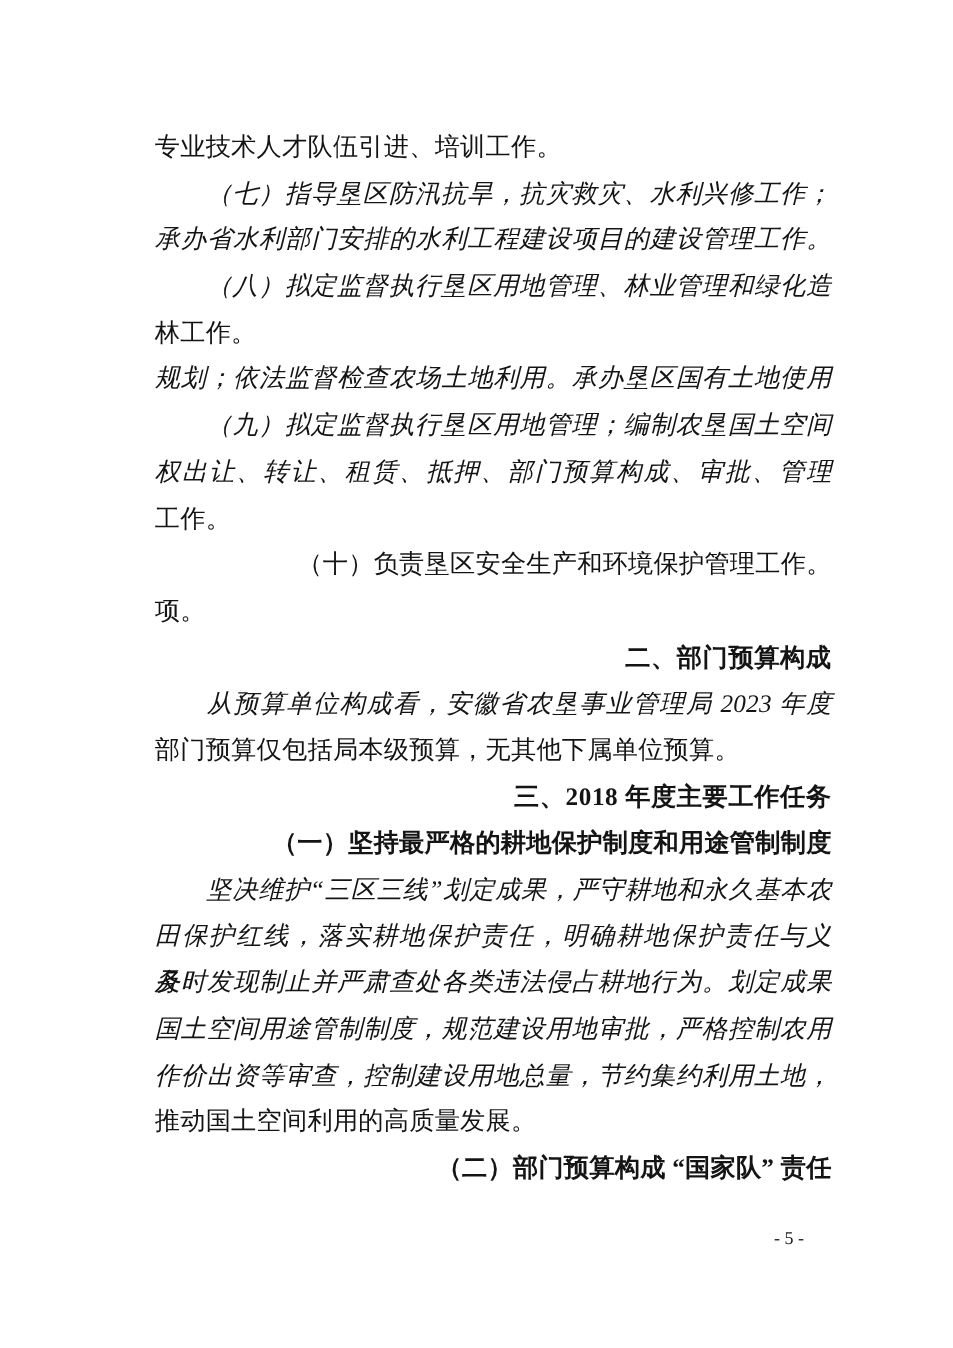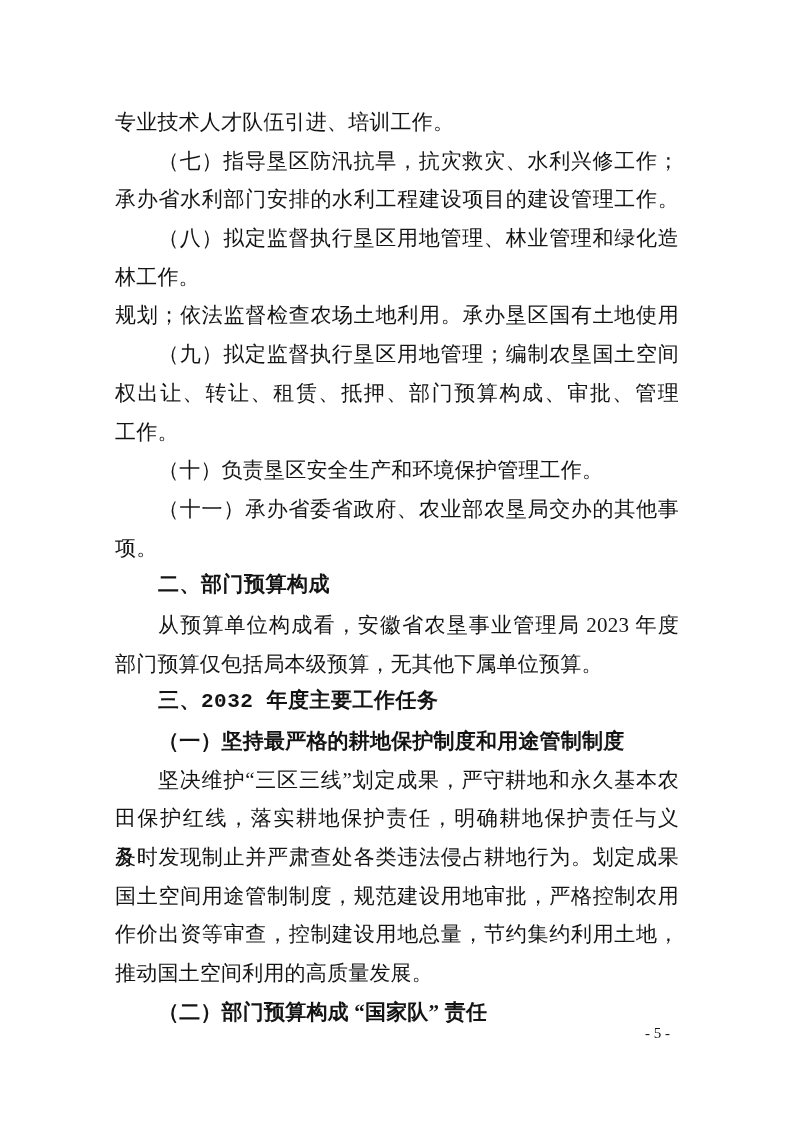--- a/index.html
+++ b/index.html
@@ -10,40 +10,42 @@
   body {
     position: relative;
     width: 794px;
     height: 1123px;
     overflow: hidden;
     font-family: "Liberation Serif", "DejaVu Serif", serif;
     color: #141414;
   }
   .doc {
     position: absolute;
-    left: 115px;
+    left: 129px;
     top: 103px;
     width: 564px;
   }
   .line {
     font-size: 21px;
     line-height: 38.7px;
     height: 38.7px;
     white-space: normal;
     letter-spacing: 0.2px;
   }
   .indent {
     padding-left: 43px;
+    text-align: right;
   }
   .fill {
     text-align: justify;
     text-align-last: justify;
+    font-style: italic;
   }
   .heading {
-    font-family: Liberation Mono, monospace;
+    font-family: Liberation Serif, serif;
     font-weight: 700;
     letter-spacing: 0.5px;
   }
   .kai {
     
     font-weight: 700;
   }
   .pagenum {
     position: absolute;
     left: 645px;
@@ -60,26 +62,25 @@
   <div class="line">专业技术人才队伍引进、培训工作。</div>
   <div class="line indent fill">（七）指导垦区防汛抗旱，抗灾救灾、水利兴修工作；</div>
   <div class="line fill">承办省水利部门安排的水利工程建设项目的建设管理工作。</div>
   <div class="line indent fill">（八）拟定监督执行垦区用地管理、林业管理和绿化造</div>
   <div class="line">林工作。</div>
   <div class="line fill">规划；依法监督检查农场土地利用。承办垦区国有土地使用</div>
   <div class="line indent fill">（九）拟定监督执行垦区用地管理；编制农垦国土空间</div>
   <div class="line fill">权出让、转让、租赁、抵押、部门预算构成、审批、管理</div>
   <div class="line">工作。</div>
   <div class="line indent">（十）负责垦区安全生产和环境保护管理工作。</div>
-  <div class="line indent fill">（十一）承办省委省政府、农业部农垦局交办的其他事</div>
   <div class="line">项。</div>
   <div class="line indent heading">二、部门预算构成</div>
   <div class="line indent fill">从预算单位构成看，安徽省农垦事业管理局 2023 年度</div>
   <div class="line">部门预算仅包括局本级预算，无其他下属单位预算。</div>
-  <div class="line indent heading">三、2032 年度主要工作任务</div>
+  <div class="line indent heading">三、2018 年度主要工作任务</div>
   <div class="line indent kai">（一）坚持最严格的耕地保护制度和用途管制制度</div>
   <div class="line indent fill">坚决维护“三区三线”划定成果，严守耕地和永久基本农</div>
   <div class="line fill">田保护红线，落实耕地保护责任，明确耕地保护责任与义务，</div>
   <div class="line fill">及时发现制止并严肃查处各类违法侵占耕地行为。划定成果</div>
   <div class="line fill">国土空间用途管制制度，规范建设用地审批，严格控制农用</div>
   <div class="line fill">作价出资等审查，控制建设用地总量，节约集约利用土地，</div>
   <div class="line">推动国土空间利用的高质量发展。</div>
   <div class="line indent kai">（二）部门预算构成 “国家队” 责任</div>
 </div>
 

